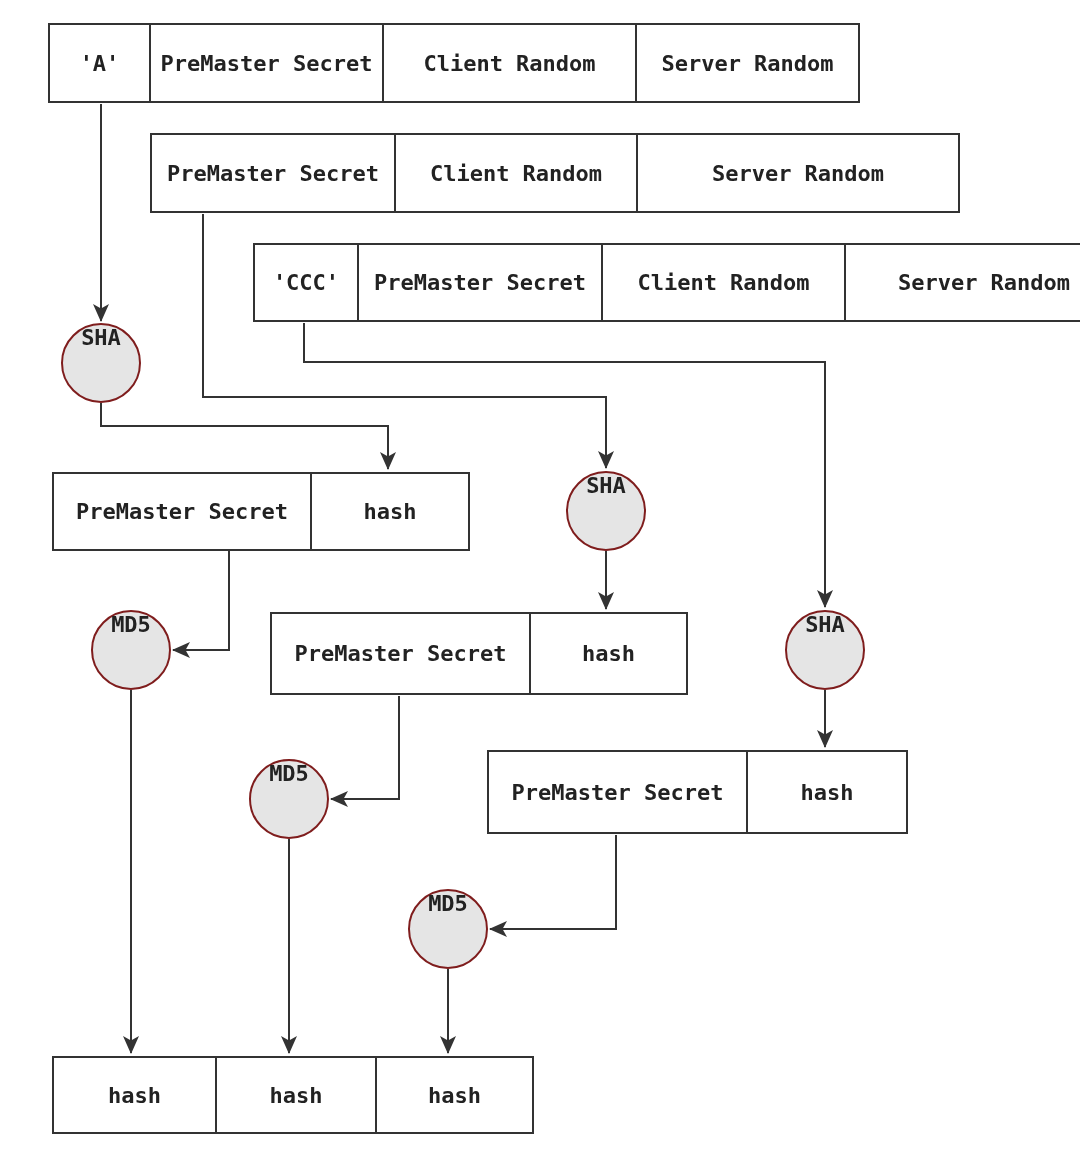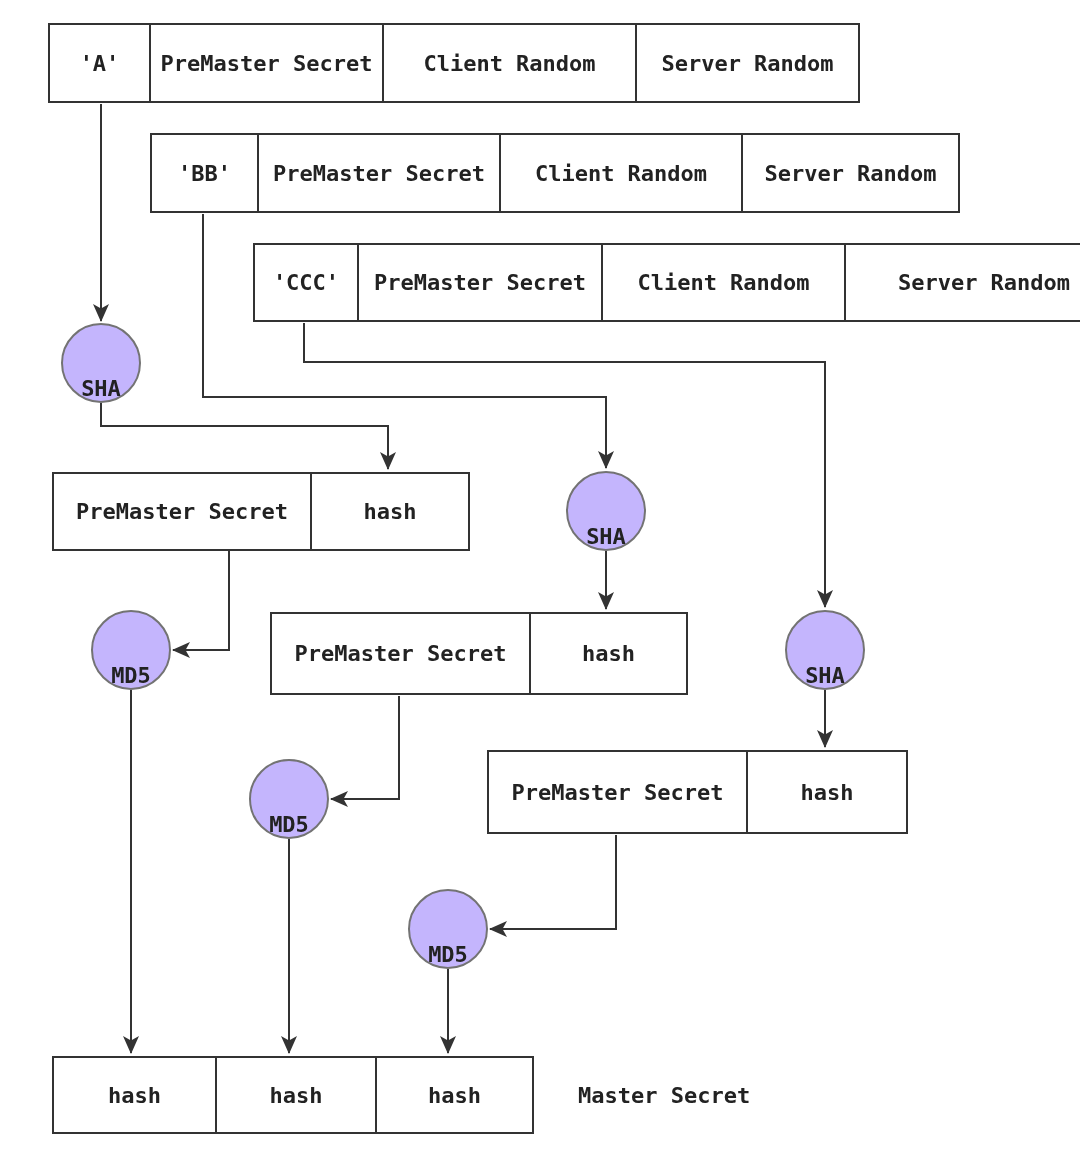--- a/index.html
+++ b/index.html
@@ -8,23 +8,23 @@
     position:relative; width:1080px; height:1156px; background:#ffffff;
     font-family:"DejaVu Sans Mono","Liberation Mono",monospace;
     font-weight:bold; font-size:22px; color:#222222;
   }
   .lines { position:absolute; left:0; top:0; width:1080px; height:1156px; }
   .box { position:absolute; display:flex; border:2px solid #333333; background:#ffffff; }
   .cell { display:flex; align-items:center; justify-content:center;
           border-left:2px solid #333333; white-space:nowrap; overflow:hidden; }
   .cell:first-child { border-left:none; }
   .grow { flex:1;text-align:right; }
-  .circle { position:absolute; width:80px; height:80px; border:2px solid #737373;
-            border-radius:50%; background:#c4b5fd;
-            display:flex; align-items:flex-end; justify-content:center; }
+  .circle { position:absolute; width:80px; height:80px; border:2px solid #7f1d1d;
+            border-radius:50%; background:#e5e5e5;
+            display:flex; align-items:flex-start; justify-content:center; }
   .plain-label { position:absolute; display:flex; align-items:center; white-space:nowrap; }
 </style>
 </head>
 <body>
 
 <div class="canvas">
 
   <svg class="lines" width="1080" height="1156" viewBox="0 0 1080 1156" fill="none">
     <defs>
       <marker id="arw" viewBox="0 0 18 16" refX="17" refY="8" markerWidth="18" markerHeight="16" markerUnits="userSpaceOnUse" orient="auto">
@@ -48,21 +48,20 @@
   </svg>
 
   <div class="box" style="left:48px; top:23px; width:812px; height:80px;">
     <div class="cell" style="width:99px">'A'</div>
     <div class="cell" style="width:233px">PreMaster Secret</div>
     <div class="cell" style="width:253px">Client Random</div>
     <div class="cell grow">Server Random</div>
   </div>
 
   <div class="box" style="left:150px; top:133px; width:810px; height:80px;">
-    <div class="cell" style="width:105px">'BB'</div>
     <div class="cell" style="width:242px">PreMaster Secret</div>
     <div class="cell" style="width:242px">Client Random</div>
     <div class="cell grow">Server Random</div>
   </div>
 
   <div class="box" style="left:253px; top:243px; width:871px; height:79px;">
     <div class="cell" style="width:102px">'CCC'</div>
     <div class="cell" style="width:244px">PreMaster Secret</div>
     <div class="cell" style="width:243px">Client Random</div>
     <div class="cell grow">Server Random</div>
@@ -101,15 +100,14 @@
     <div class="cell" style="width:257px">PreMaster Secret</div>
     <div class="cell grow">hash</div>
   </div>
 
   <div class="box" style="left:52px; top:1056px; width:482px; height:78px;">
     <div class="cell" style="width:161px">hash</div>
     <div class="cell" style="width:160px">hash</div>
     <div class="cell grow">hash</div>
   </div>
 
-  <div class="plain-label" style="left:578px; top:1056px; height:78px;">Master Secret</div>
 
 </div>
 
 </body></html>

